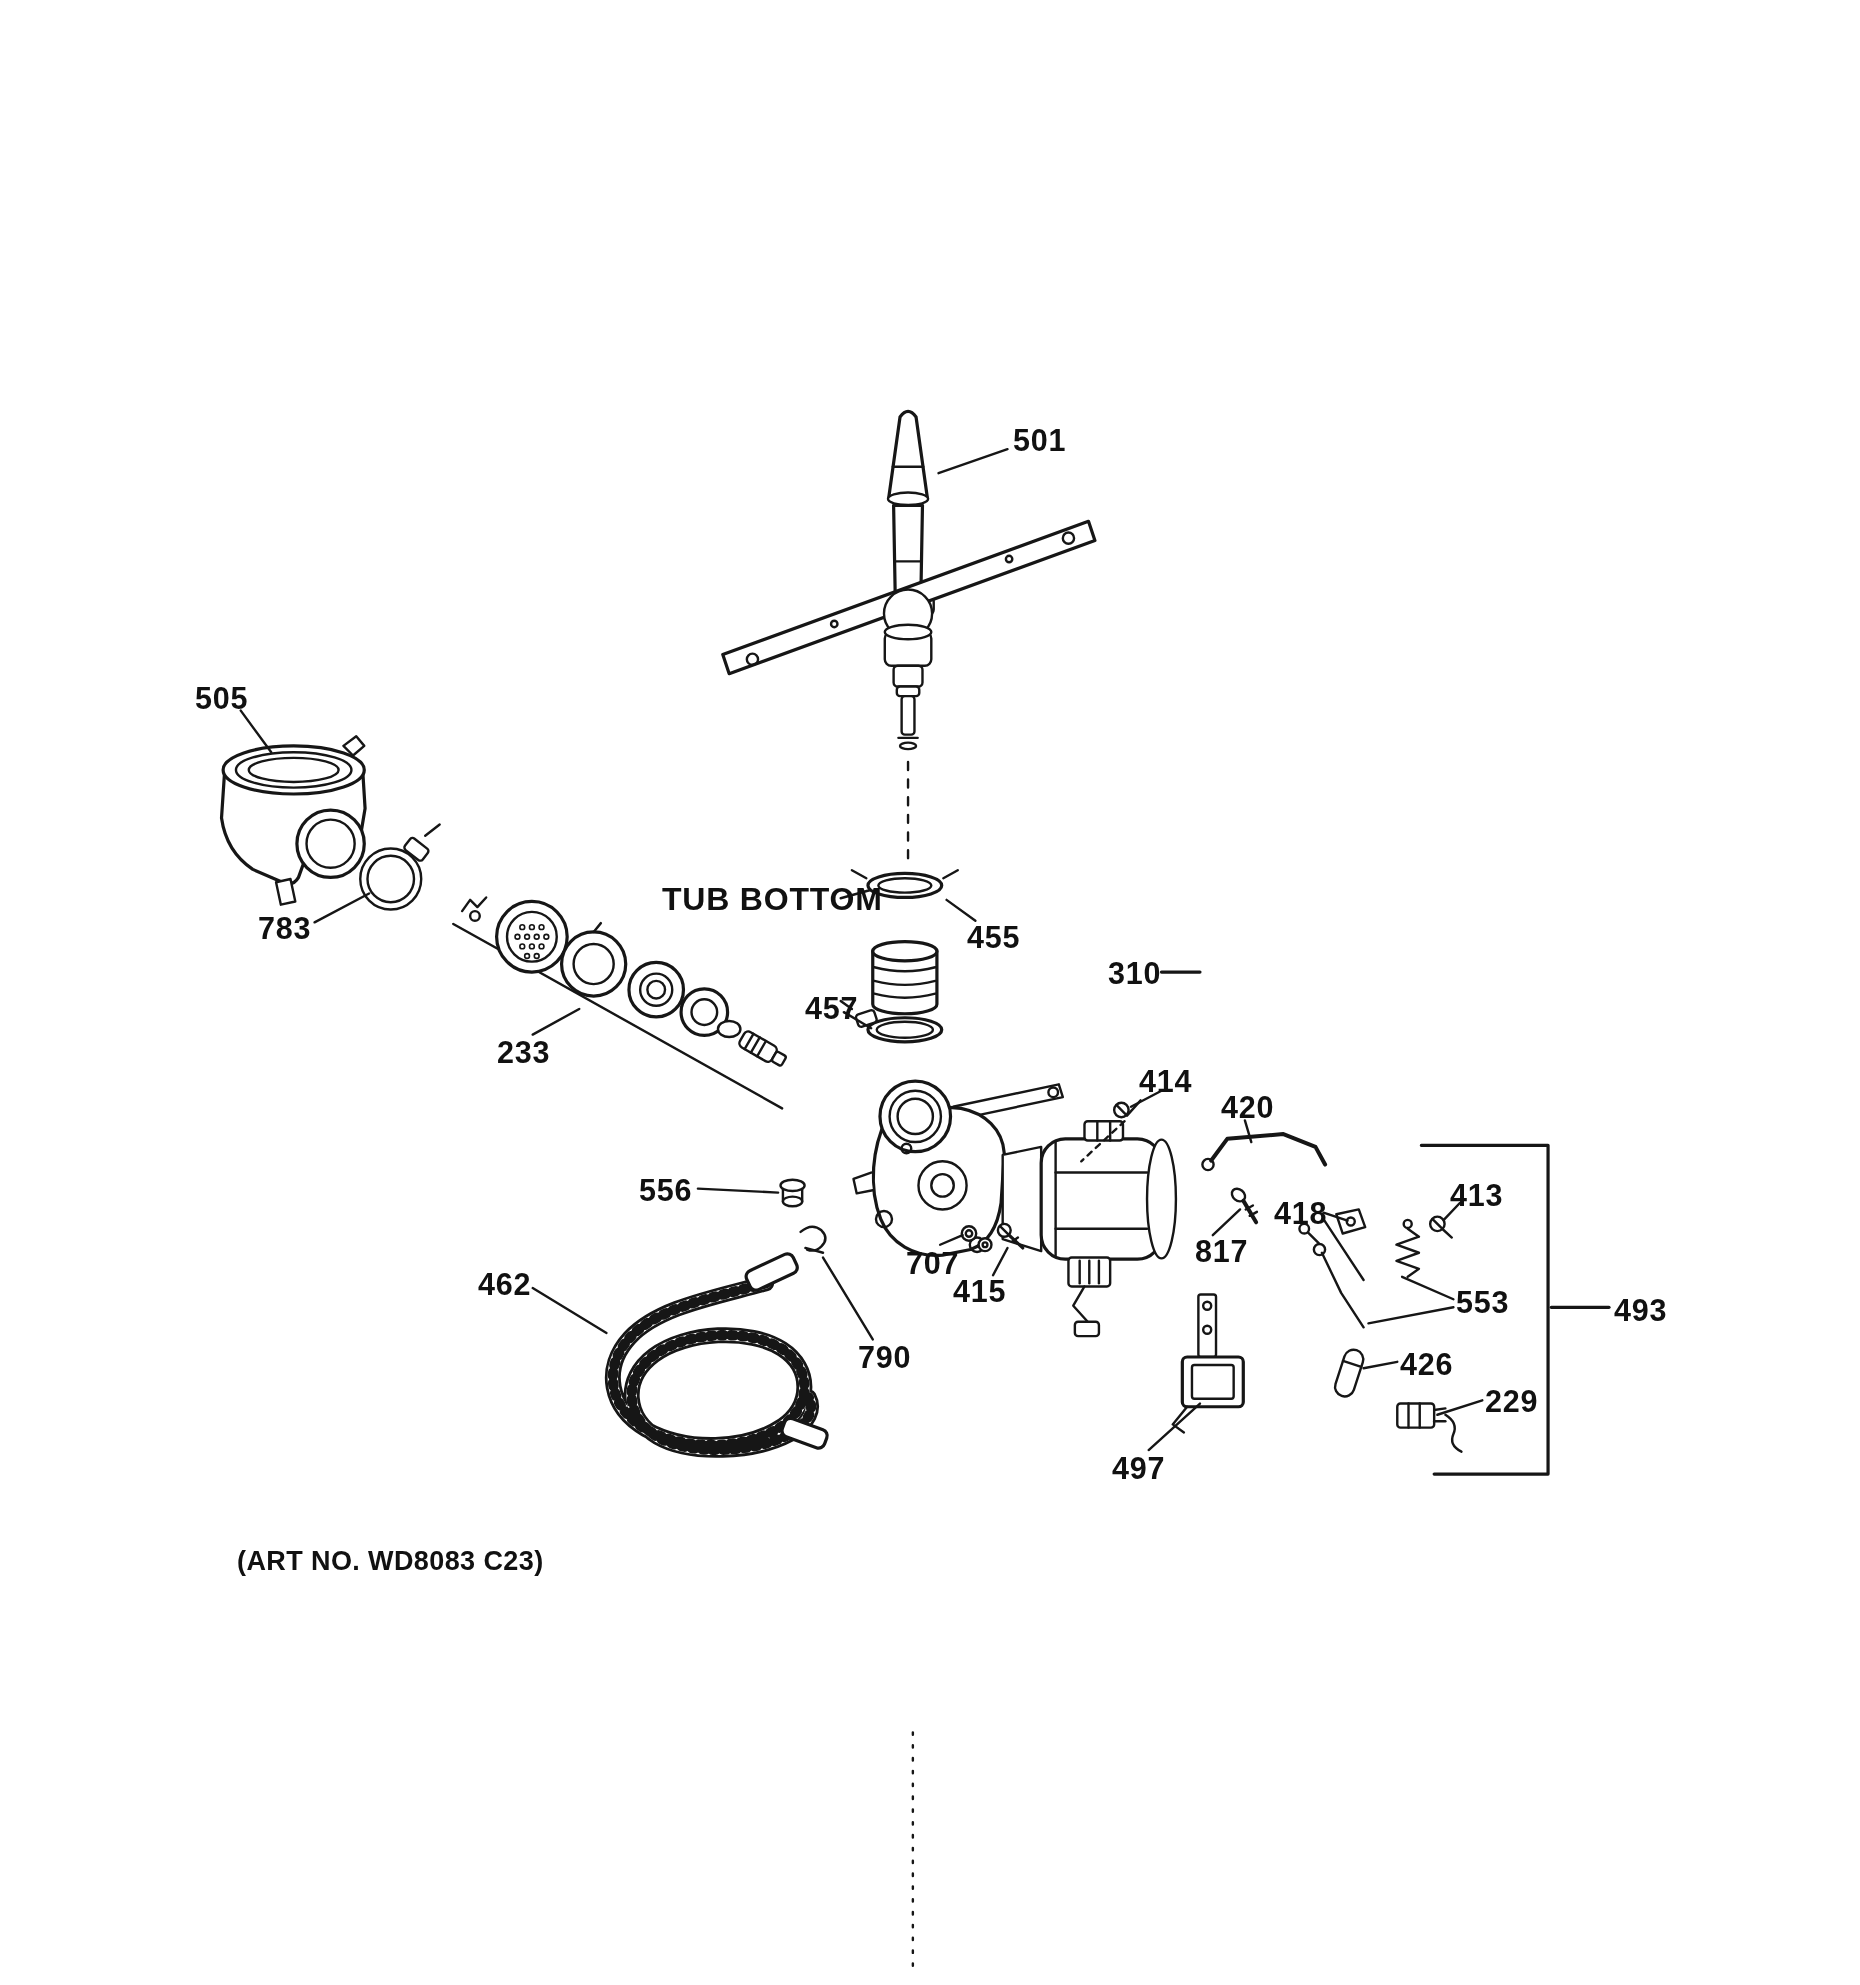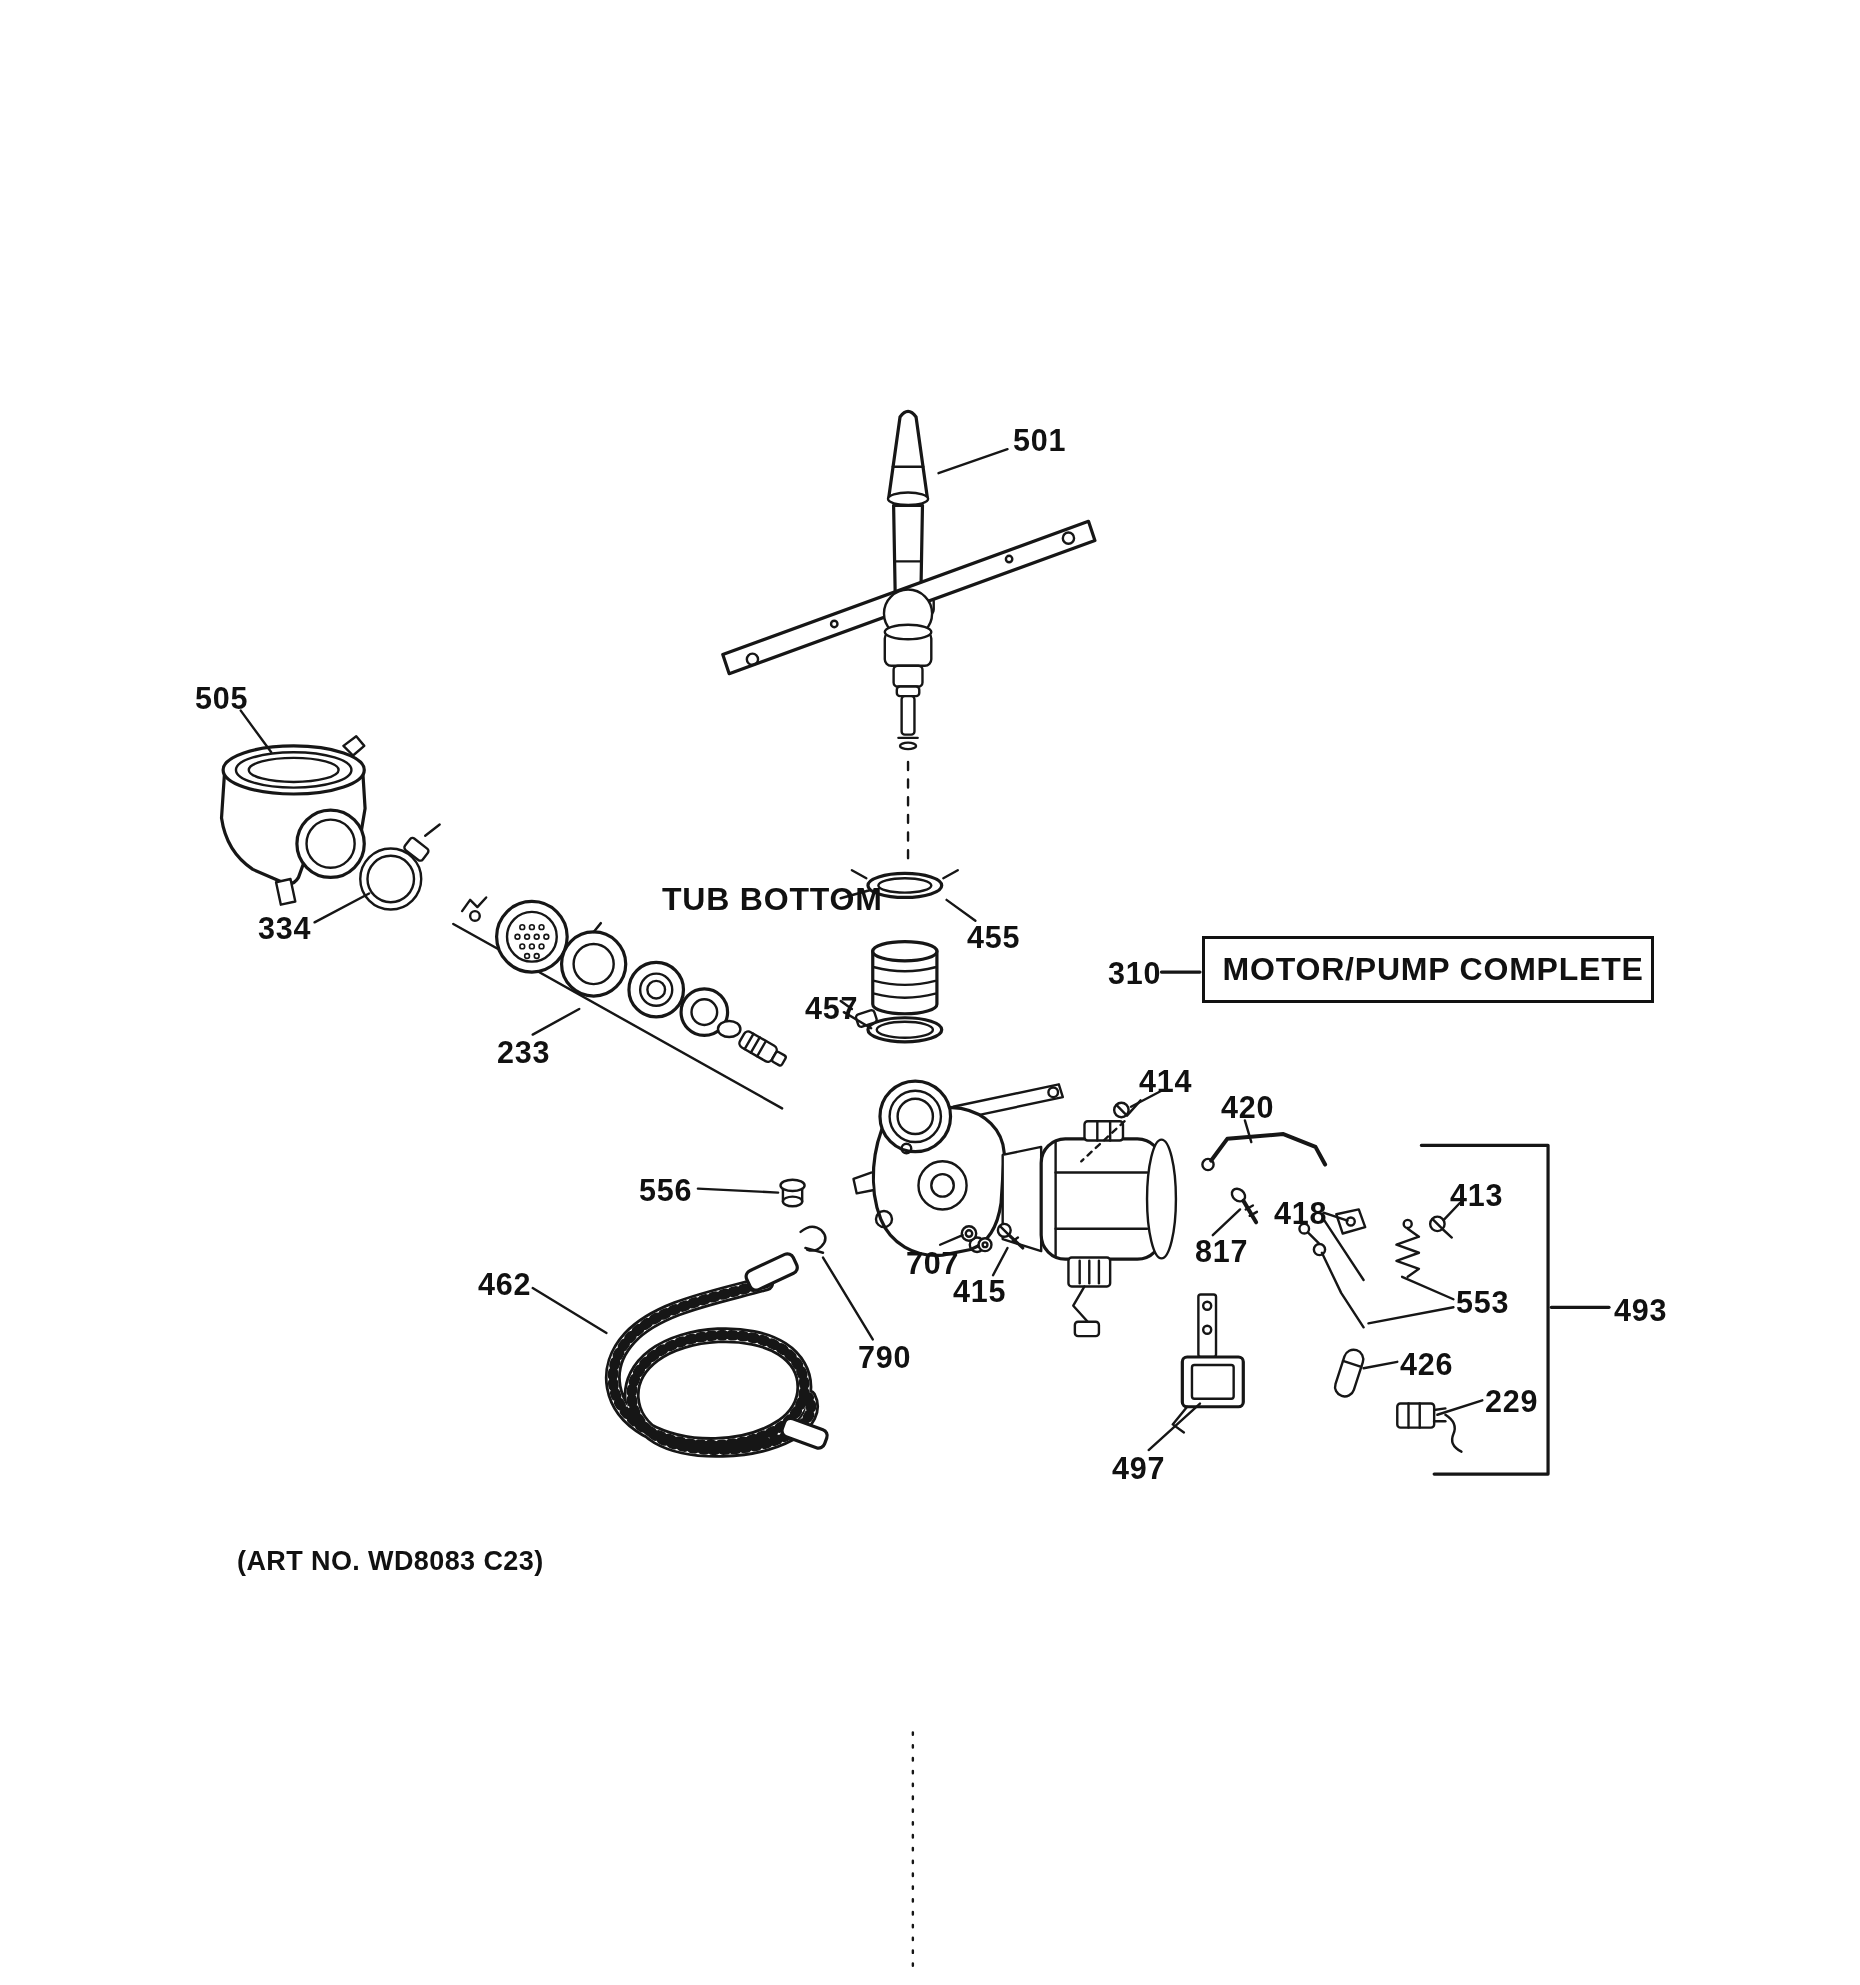--- a/index.html
+++ b/index.html
@@ -281,21 +281,21 @@
       <line x1="1088" y1="1670" x2="1026" y2="1568"></line>
     </g>
 
     <g>
       <line x1="1138" y1="2160" x2="1138" y2="2452" stroke-dasharray="3 13"></line>
     </g>
   </svg>
 
   <div class="lbl" style="left:1013px;top:423px">501</div>
   <div class="lbl" style="left:195px;top:681px">505</div>
-  <div class="lbl" style="left:258px;top:911px">334</div>
+  <div class="lbl" style="left:258px;top:911px">783</div>
   <div class="lbl" style="left:497px;top:1035px">233</div>
   <div class="lbl" style="left:967px;top:920px">455</div>
   <div class="lbl" style="left:805px;top:991px">457</div>
   <div class="lbl" style="left:1139px;top:1064px">414</div>
   <div class="lbl" style="left:1221px;top:1090px">420</div>
   <div class="lbl" style="left:1450px;top:1178px">413</div>
   <div class="lbl" style="left:1274px;top:1196px">418</div>
   <div class="lbl" style="left:1195px;top:1234px">817</div>
   <div class="lbl" style="left:1456px;top:1285px">553</div>
   <div class="lbl" style="left:1614px;top:1293px">493</div>
@@ -305,20 +305,17 @@
   <div class="lbl" style="left:639px;top:1173px">556</div>
   <div class="lbl" style="left:906px;top:1246px">707</div>
   <div class="lbl" style="left:953px;top:1274px">415</div>
   <div class="lbl" style="left:478px;top:1267px">462</div>
   <div class="lbl" style="left:858px;top:1340px">790</div>
 
   <div class="lbl lbl-big" style="left:630px;top:881px">TUB BOTTOM</div>
 
   <div class="lbl" style="left:1108px;top:956px">310</div>
 
-  <div class="part-box">
-    <span>MOTOR/PUMP COMPLETE</span>
-  </div>
 
   <div class="lbl lbl-art" style="left:205px;top:1546px">(ART NO. WD8083 C23)</div>
 
 </div>
 
 
 </body></html>

